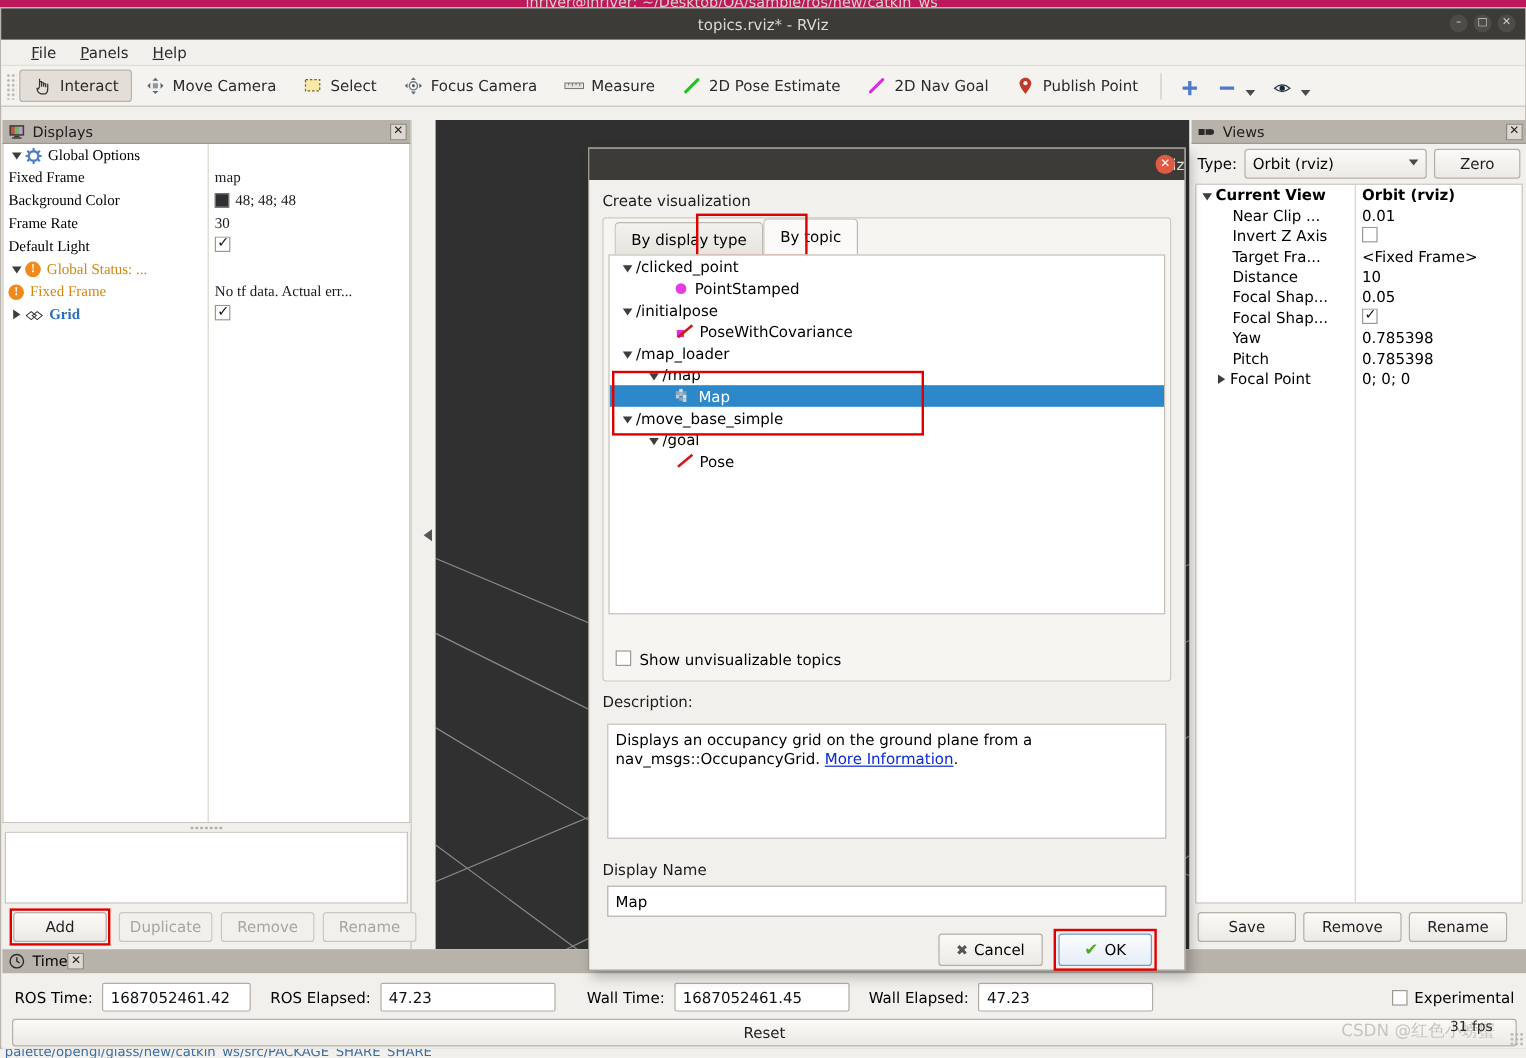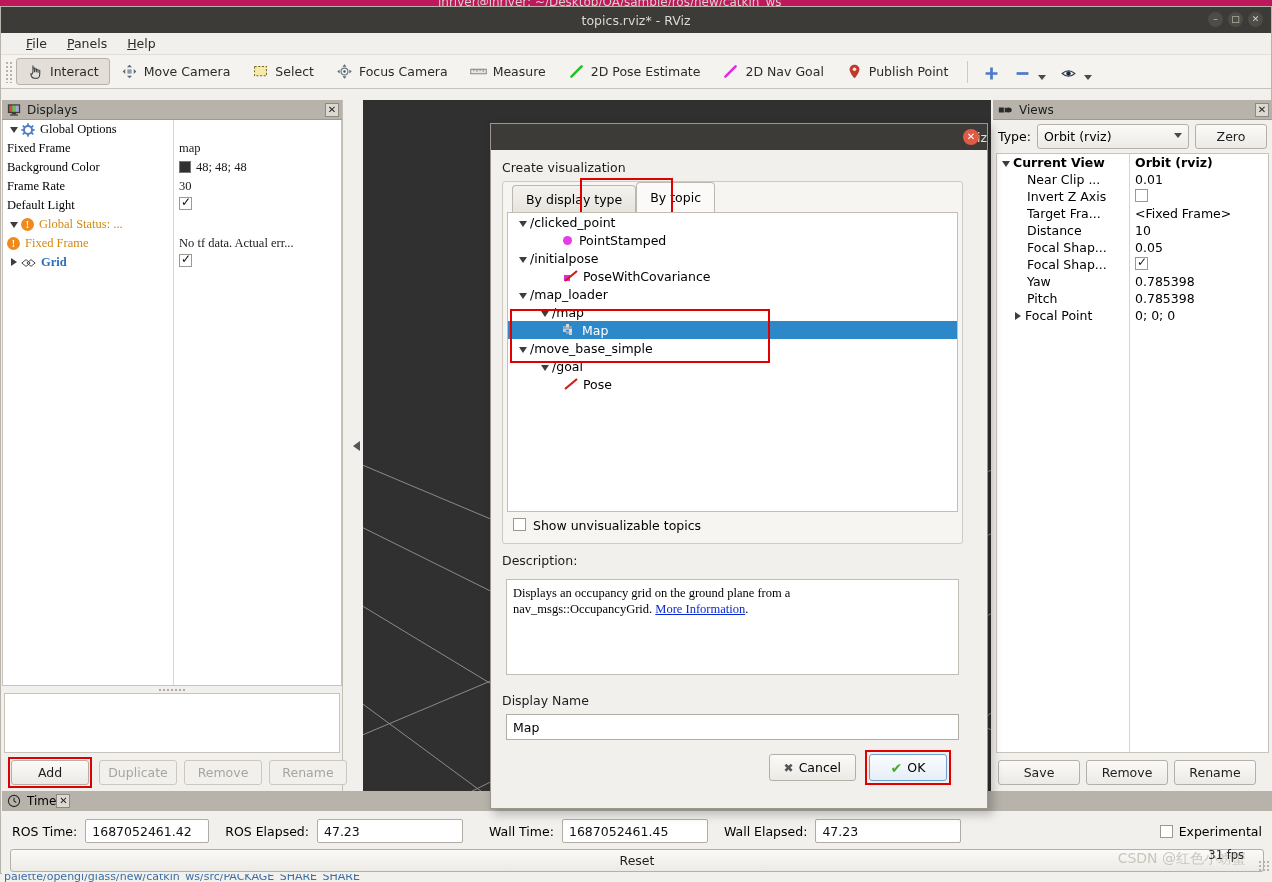--- a/index.html
+++ b/index.html
@@ -206,21 +206,21 @@
   .dialog {
     position: absolute; left: 489px; top: 116px; width: 498px; height: 686px;
     background: #f2f0ed; border: 1px solid #9b968e;
   }
   .dlg-title { height: 26px; background: #3c3b37; display: flex; align-items: center;
     justify-content: flex-end; position: relative; }
   .dlg-title span { color: #e4dfd7; font-size: 12.5px; }
   .dlg-close { position: absolute; right: 8px; top: 5px; width: 16px; height: 16px;
     border-radius: 50%; background: #e05b43; color: #fff; font-size: 10px;
     line-height: 16px; text-align: center; }
-  .dlg-body { padding: 10px 24px 8px 11px; }
+  .dlg-body { padding: 10px 11px 8px 11px; }
   .sect-lbl { font-size: 12.5px; color: #1c1c1c; margin-bottom: 6px; }
   .groupbox { border: 1px solid #cfcac1; border-radius: 3px; background: #f7f5f2; }
 
   .tabs { display: flex; align-items: flex-end; padding-left: 9px; height: 30px;
     position: relative; }
   .tab {
     height: 27px; padding: 0 13px; display: flex; align-items: center;
     font-size: 12.5px;
     background: linear-gradient(#f4f2ee, #e7e4de);
     border: 1px solid #bdb8af; border-bottom: none;
@@ -237,24 +237,24 @@
   .ttrow { height: 18px; display: flex; align-items: center; font-size: 12.5px; }
   .ttrow.sel { background: #2c88c9; color: #fff; }
   .tind0 { padding-left: 8px; }
   .tind1 { padding-left: 30px; }
   .tind2 { padding-left: 55px; }
   .dot-magenta { width: 9px; height: 9px; border-radius: 50%; background: #e53de5;
     display: inline-block; margin-right: 7px; }
   .tree-hl { position: absolute; left: 2px; top: 96px; width: 260px; height: 54px;
     border: 2px solid #e00000; pointer-events: none; }
 
-  .unvis-row { display: flex; gap: 7px; padding: 6px 10px; }
+  .unvis-row { display: flex; gap: 7px; padding: 6px 10px; margin-top: 24px; }
 
   .descbox { background: #fff; border: 1px solid #c3beb5; height: 96px;
-    margin: 0 4px 6px 4px; padding: 5px 6px; font-size: 12.5px; line-height: 16px; font-family: Liberation Serif, serif; }
+    margin: 0 4px 6px 4px; padding: 5px 6px; font-size: 12.5px; line-height: 16px; }
   .lnk { color: #0a28d8; text-decoration: underline; }
 
   .name-input { background: #fff; border: 1px solid #b2ada4; height: 26px;
     margin: 0 4px; display: flex; align-items: center; padding: 0 6px; font-size: 12.5px; }
 
   .dlg-btns { display: flex; justify-content: flex-end; gap: 9px;
     padding: 10px 12px 0 0; align-items: center; }
   .dbtn { height: 27px; min-width: 84px; padding: 0 14px;
     background: linear-gradient(#fbfaf8, #eceae5); border: 1px solid #b5b0a7;
     border-radius: 3px; font-size: 12.5px; display: flex; align-items: center;

